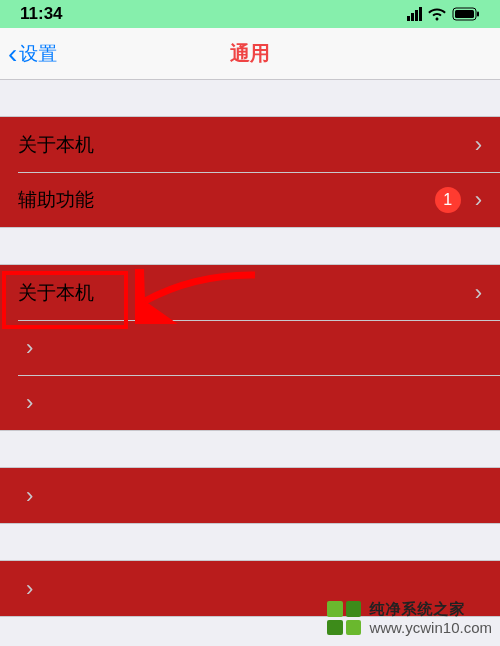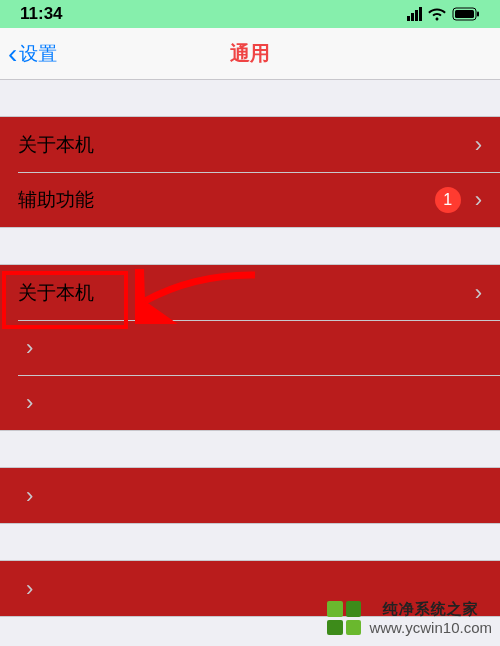--- a/index.html
+++ b/index.html
@@ -111,21 +111,20 @@
       pointer-events: none;
     }
     .watermark {
       position: absolute;
       right: 8px;
       bottom: 10px;
       display: flex;
       align-items: center;
       gap: 8px;
       z-index: 20;
-      text-align: center;
     }
     .wm-logo {
       width: 34px; height: 34px;
       display: grid;
       grid-template-columns: 1fr 1fr;
       grid-template-rows: 1fr 1fr;
       gap: 3px;
     }
     .wm-logo div { background: #6ab82e; border-radius: 2px; }
     .wm-logo div:nth-child(2){ background:#3d8b1a; }

